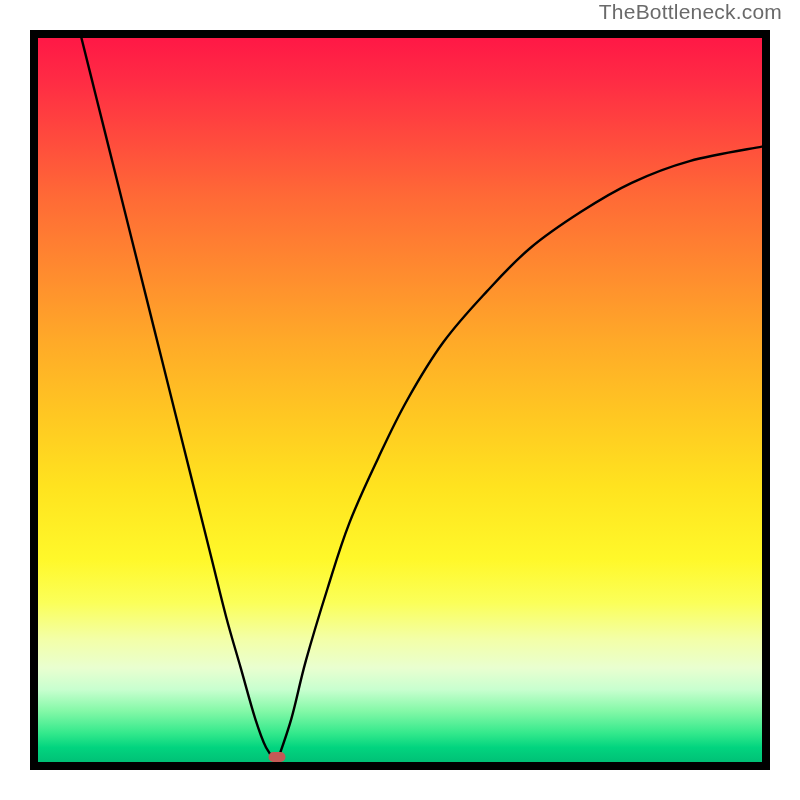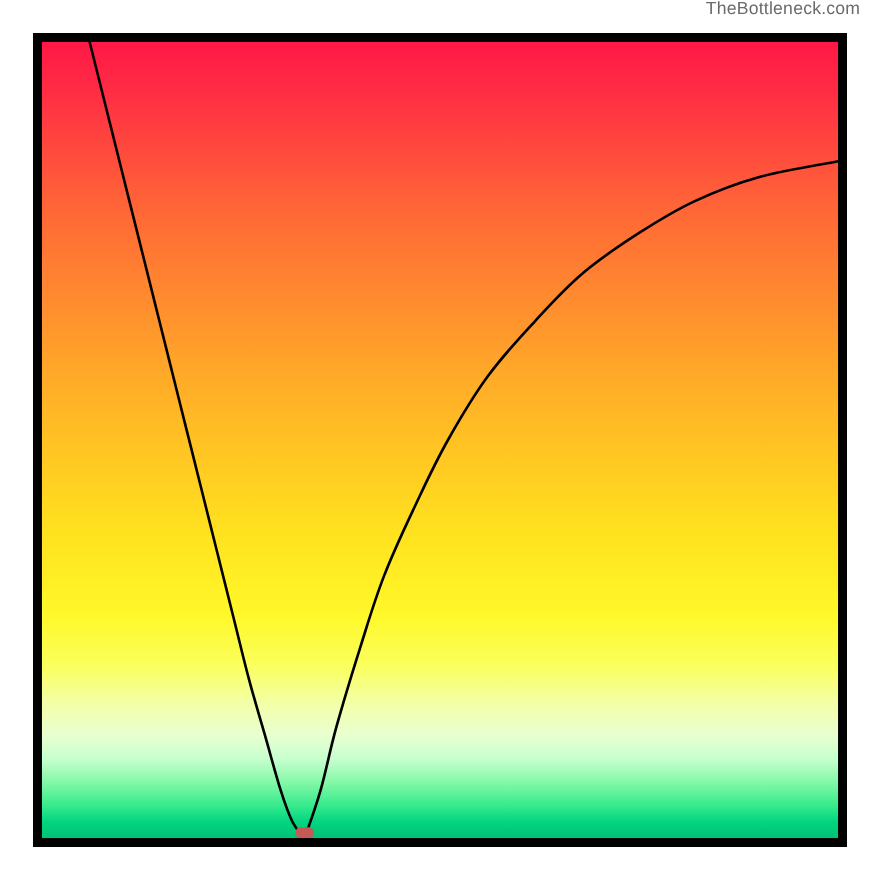--- a/index.html
+++ b/index.html
@@ -14,21 +14,21 @@
   .wrap {
     position: relative;
     width: 800px;
     height: 800px;
   }
   .watermark {
     position: absolute;
     top: 0;
     right: 18px;
     color: #6a6a6a;
-    font-size: 16px;
+    font-size: 21px;
     font-weight: 500;
     letter-spacing: 0.2px;
     user-select: none;
     text-align: right;
   }
   .plot {
     position: absolute;
     left: 30px;
     top: 30px;
     width: 740px;

